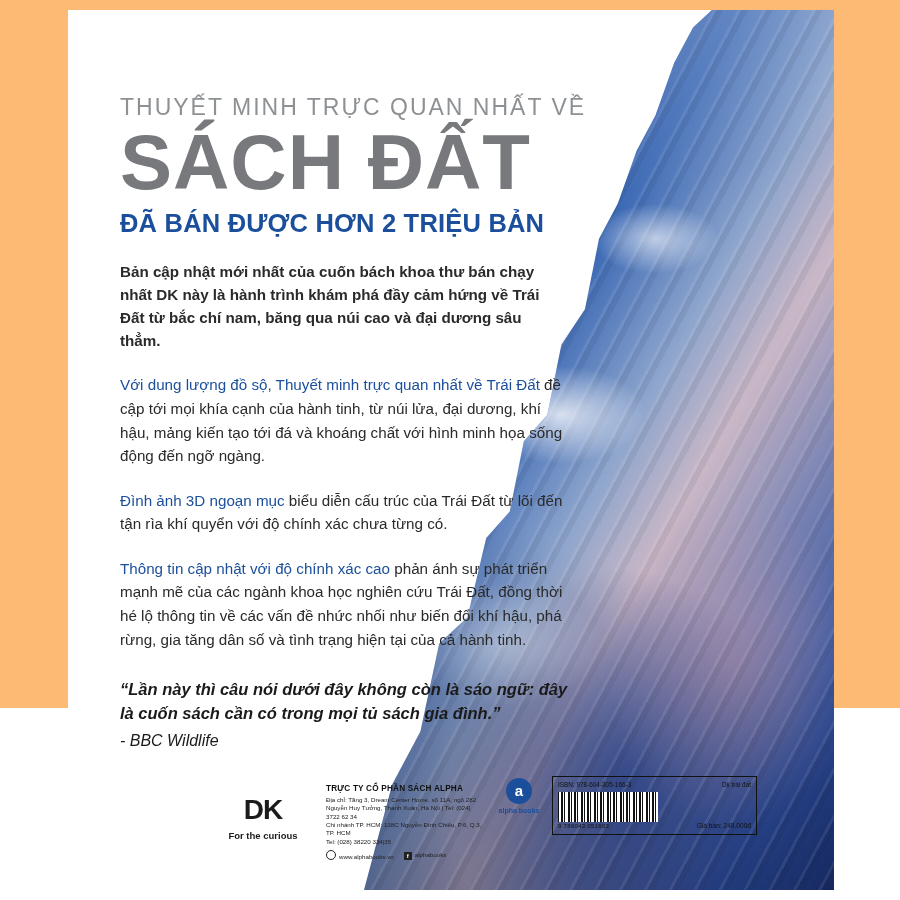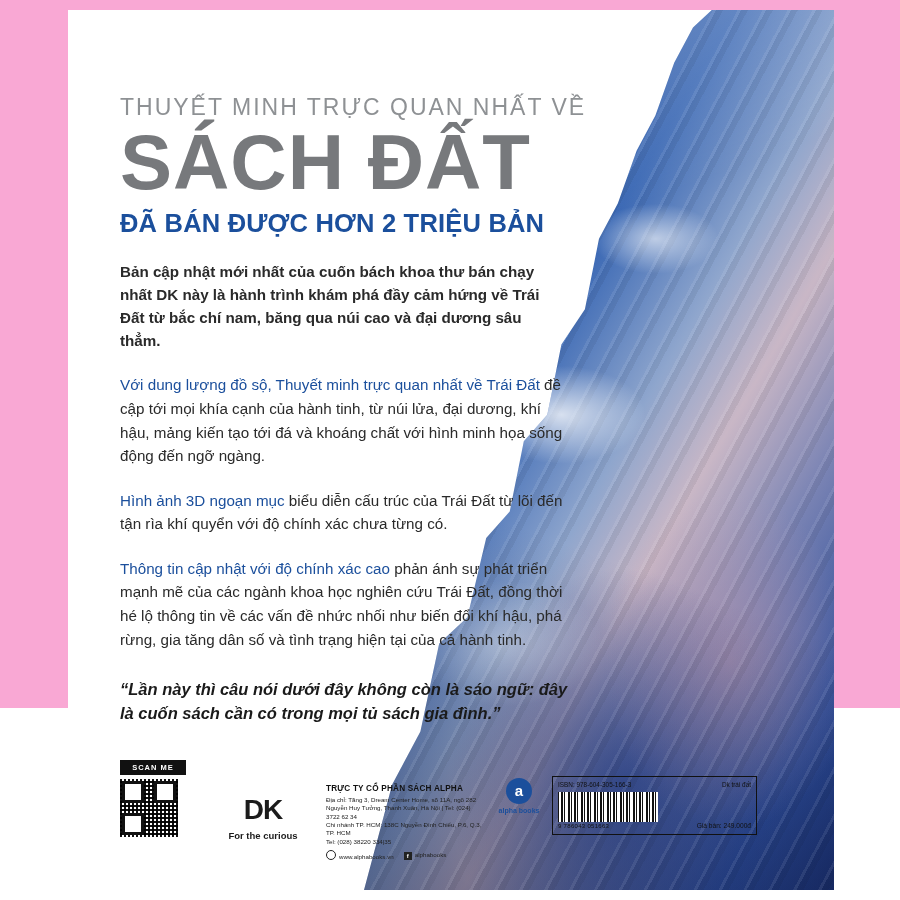--- a/index.html
+++ b/index.html
@@ -11,21 +11,21 @@
     width: 900px;
     height: 900px;
     font-family: "Liberation Sans", sans-serif;
     overflow: hidden;
   }
 
   .page {
     position: relative;
     width: 900px;
     height: 708px;
-    background: #f9a8d4;
+    background: #fdba74;
   }
 
   
   .cover {
     position: absolute;
     left: 68px;
     top: 10px;
     width: 766px;
     height: 880px;
     background: #ffffff;
@@ -353,40 +353,35 @@
       <h1 class="bigtitle">SÁCH ĐẤT</h1>
       <p class="subtitle">ĐÃ BÁN ĐƯỢC HƠN 2 TRIỆU BẢN</p>
 
       <p class="lead">Bản cập nhật mới nhất của cuốn bách khoa thư bán chạy nhất DK này là hành trình khám phá đầy cảm hứng về Trái Đất từ bắc chí nam, băng qua núi cao và đại dương sâu thẳm.</p>
 
       <p class="para">
         <span class="hl">Với dung lượng đồ sộ, Thuyết minh trực quan nhất về Trái Đất</span><span> đề cập tới mọi khía cạnh của hành tinh, từ núi lửa, đại dương, khí hậu, mảng kiến tạo tới đá và khoáng chất với hình minh họa sống động đến ngỡ ngàng.</span>
       </p>
 
       <p class="para">
-        <span class="hl">Hình ảnh 3D ngoạn mục</span><span> biểu diễn cấu trúc của Trái Đất từ lõi đến tận rìa khí quyển với độ chính xác chưa từng có.</span>
+        <span class="hl">Đình ảnh 3D ngoạn mục</span><span> biểu diễn cấu trúc của Trái Đất từ lõi đến tận rìa khí quyển với độ chính xác chưa từng có.</span>
       </p>
 
       <p class="para">
         <span class="hl">Thông tin cập nhật với độ chính xác cao</span><span> phản ánh sự phát triển mạnh mẽ của các ngành khoa học nghiên cứu Trái Đất, đồng thời hé lộ thông tin về các vấn đề nhức nhối như biến đổi khí hậu, phá rừng, gia tăng dân số và tình trạng hiện tại của cả hành tinh.</span>
       </p>
 
       <div class="quote">
         <div class="quote-text">“Lần này thì câu nói dưới đây không còn là sáo ngữ: đây là cuốn sách cần có trong mọi tủ sách gia đình.”</div>
+        <div class="quote-src">- BBC Wildlife</div>
       </div>
     </div>
 
     <div class="footer">
 
-      <div class="scanme">
-        <div class="scanme-label">SCAN ME</div>
-        <div class="qr">
-          <div class="qr-b"></div>
-        </div>
-      </div>
 
       <div class="dk">
         <div class="dk-mark">DK</div>
         <div class="dk-tag">For the curious</div>
       </div>
 
       <div class="publisher">
         <div class="pub-title">TRỰC TY CỔ PHẦN SÁCH ALPHA</div>
         <div class="pub-line">Địa chỉ: Tầng 3, Dream Center Home, số 11A, ngõ 282</div>
         <div class="pub-line">Nguyễn Huy Tưởng, Thanh Xuân, Hà Nội | Tel: (024) 3722 62 34</div>

